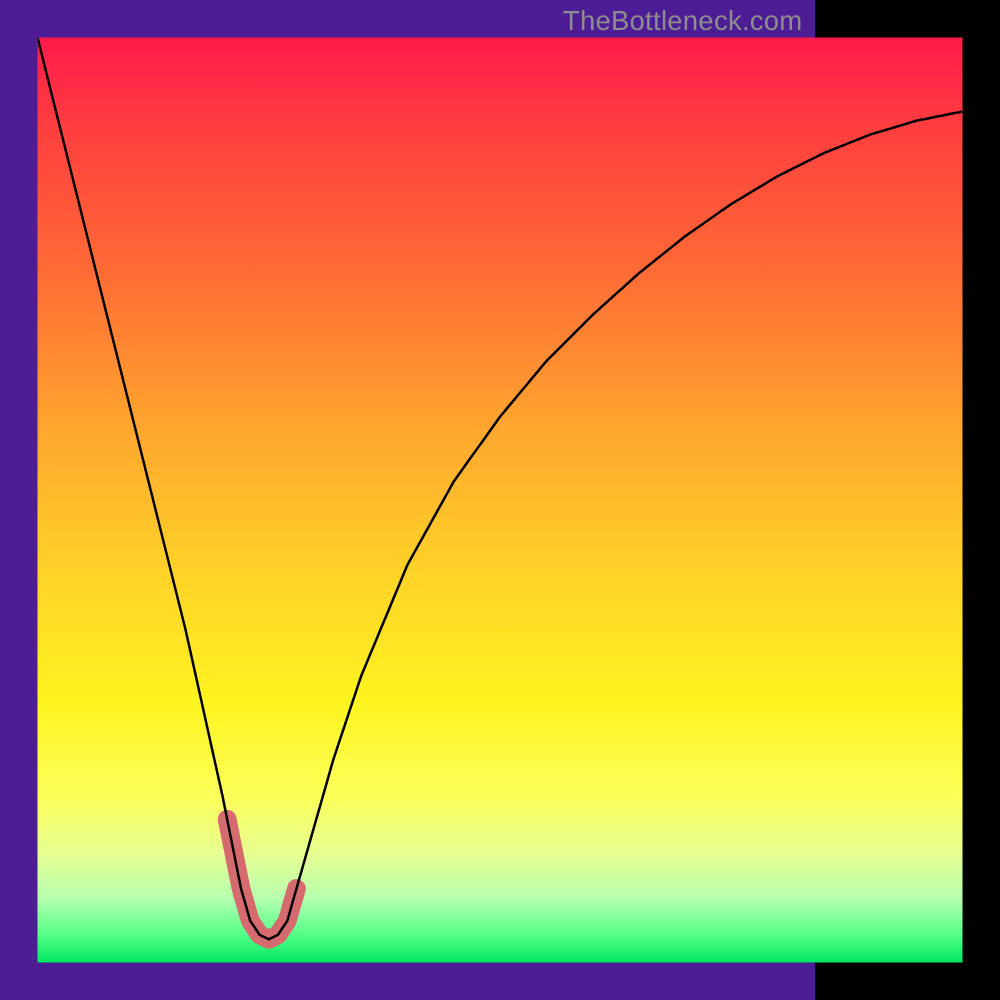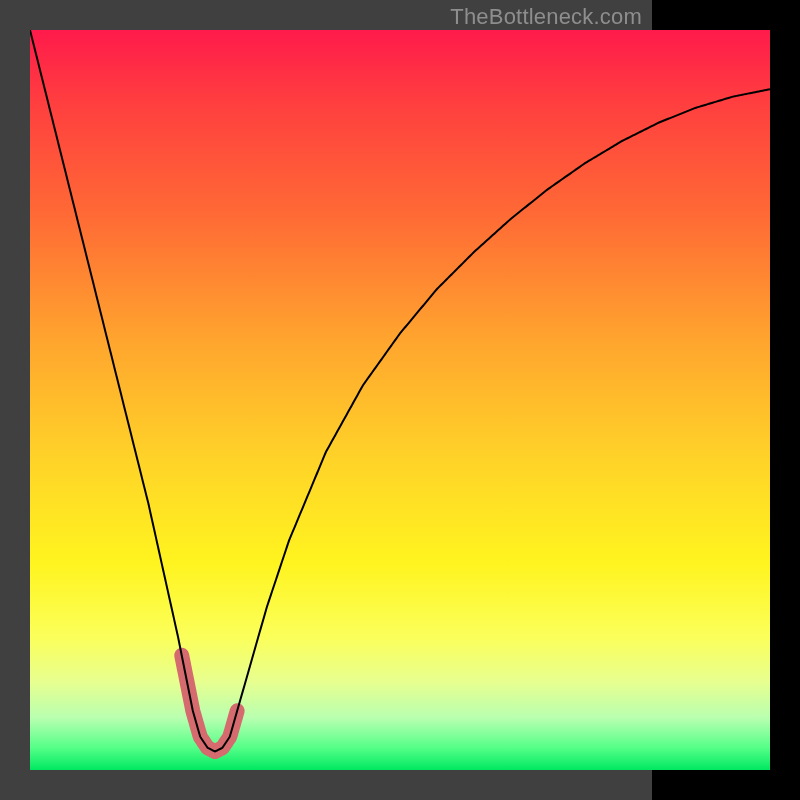--- a/index.html
+++ b/index.html
@@ -9,21 +9,21 @@
     height: 800px;
     background: #000000;
     overflow: hidden;
   }
   .frame {
     position: absolute;
     left: 0;
     top: 0;
     width: 652px;
     height: 800px;
-    background: #404040;
+    background: #4c1d95;
     text-decoration: underline;
   }
   .plot {
     position: absolute;
     left: 30px;
     top: 30px;
     width: 740px;
     height: 740px;
     background: linear-gradient(to bottom,
       #ff1a4b 0%,

